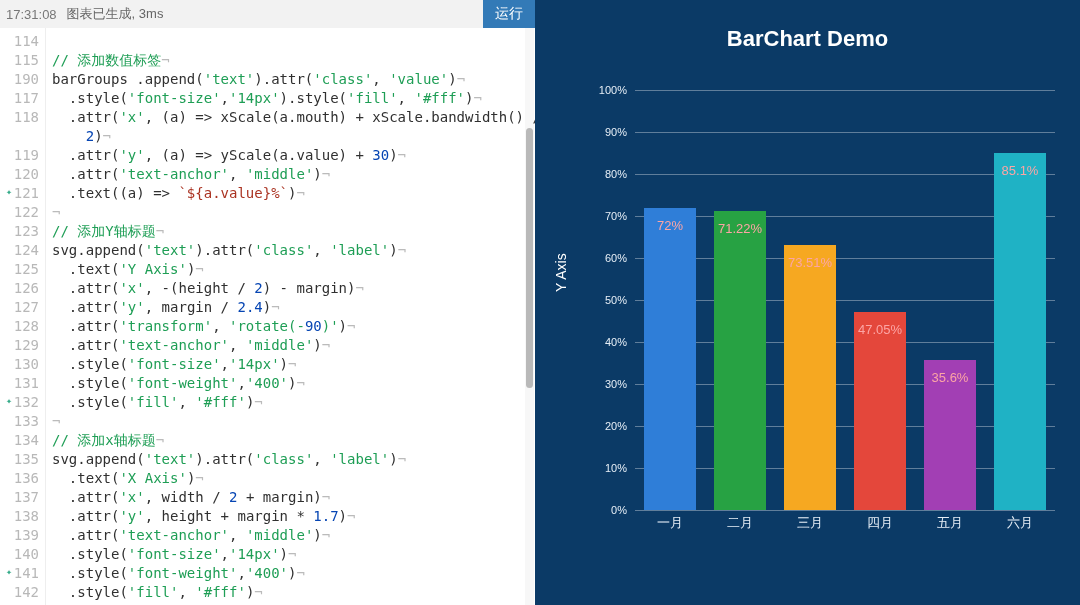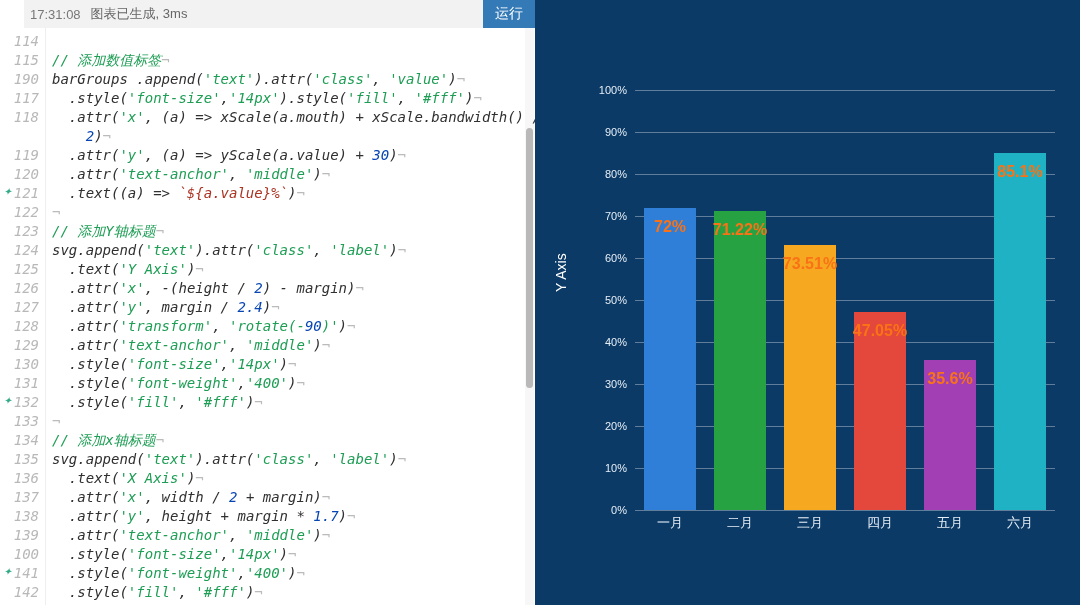--- a/index.html
+++ b/index.html
@@ -7,21 +7,21 @@
     margin: 0; padding: 0;
     width: 1080px; height: 605px;
     overflow: hidden;
     font-family: Menlo, Consolas, monospace;
     font-size: 14px;
     background: #fff;
   }
   .root { display: flex; width: 1080px; height: 605px; }
 
   
-  .editor-pane { width: 535px; height: 100%; position: relative; background:#fff;padding-left:24px; }
+  .editor-pane { width: 535px; height: 100%; position: relative; background:#fff; }
   .status-bar {
     display: flex; align-items: center;
     height: 28px; padding: 0 6px;
     background: #f2f2f2; font-size: 13px;
     font-family: -apple-system, "PingFang SC", sans-serif;
     color: #777;
   }
   .status-bar .ts { margin-right: 10px; }
   .status-bar .msg { color:#666; }
   .run-btn {
@@ -30,21 +30,20 @@
     background: #337ab7; color: #fff;
     font-family: -apple-system, "PingFang SC", sans-serif;
     font-size: 14px; border: none; cursor: pointer;
   }
 
   .code-area {
     position: absolute; inset: 28px 0 0 0;
     display: flex;
     overflow: hidden;
     line-height: 19px;
-    font-style: italic;
   }
   .gutter {
     width: 46px;
     background: #fff;
     border-right: 1px solid #eee;
     text-align: right;
     color: #b8b8b8;
     padding: 4px 6px 0 0;
     position: relative;
   }
@@ -119,24 +118,23 @@
   .bar {
     position: absolute; bottom: 0;
     width: 52px;
   }
   .x-tick {
     position: absolute; bottom: -22px;
     font-size: 13px; color: #e6eef6;
     width: 70px; text-align: center;
   }
   .dlabel{
-    position:absolute; font-size:16px; color:#f97316;
+    position:absolute; font-size:13px; color:#fca5a5;
     width:70px; text-align:center;
     white-space:nowrap;
-    font-weight:bold;
   }
 </style>
 </head>
 <body>
 
 <div class="root">
 
   <div class="editor-pane">
     <div class="status-bar">
       <span class="ts">17:31:08</span>
@@ -166,33 +164,34 @@
           <div class="ln">130</div>
           <div class="ln">131</div>
           <div class="ln">132<span class="gmark">✦</span></div>
           <div class="ln">133</div>
           <div class="ln">134</div>
           <div class="ln">135</div>
           <div class="ln">136</div>
           <div class="ln">137</div>
           <div class="ln">138</div>
           <div class="ln">139</div>
-          <div class="ln">100</div>
+          <div class="ln">140</div>
           <div class="ln">141<span class="gmark">✦</span></div>
           <div class="ln">142</div>
           <div class="ln">143</div>
         </div>
       <div class="code" id="code"><div class="row"></div><div class="row"><span class="cmt">// 添加数值标签</span><span class="wrap-glyph">¬</span></div><div class="row">barGroups .append(<span class="str">'text'</span>).attr(<span class="str">'class'</span>, <span class="str">'value'</span>)<span class="wrap-glyph">¬</span></div><div class="row">  .style(<span class="str">'font-size'</span>,<span class="str">'14px'</span>).style(<span class="str">'fill'</span>, <span class="str">'#fff'</span>)<span class="wrap-glyph">¬</span></div><div class="row">  .attr(<span class="str">'x'</span>, (a) =&gt; xScale(a.mouth) + xScale.bandwidth() / </div><div class="row">    <span class="num">2</span>)<span class="wrap-glyph">¬</span></div><div class="row">  .attr(<span class="str">'y'</span>, (a) =&gt; yScale(a.value) + <span class="num">30</span>)<span class="wrap-glyph">¬</span></div><div class="row">  .attr(<span class="str">'text-anchor'</span>, <span class="str">'middle'</span>)<span class="wrap-glyph">¬</span></div><div class="row">  .text((a) =&gt; <span class="op">`${a.value}%`</span>)<span class="wrap-glyph">¬</span></div><div class="row"><span class="wrap-glyph">¬</span></div><div class="row"><span class="cmt">// 添加Y轴标题</span><span class="wrap-glyph">¬</span></div><div class="row">svg.append(<span class="str">'text'</span>).attr(<span class="str">'class'</span>, <span class="str">'label'</span>)<span class="wrap-glyph">¬</span></div><div class="row">  .text(<span class="str">'Y Axis'</span>)<span class="wrap-glyph">¬</span></div><div class="row">  .attr(<span class="str">'x'</span>, -(height / <span class="num">2</span>) - margin)<span class="wrap-glyph">¬</span></div><div class="row">  .attr(<span class="str">'y'</span>, margin / <span class="num">2.4</span>)<span class="wrap-glyph">¬</span></div><div class="row">  .attr(<span class="str">'transform'</span>, <span class="str">'rotate(-<span class="num">90</span>)'</span>)<span class="wrap-glyph">¬</span></div><div class="row">  .attr(<span class="str">'text-anchor'</span>, <span class="str">'middle'</span>)<span class="wrap-glyph">¬</span></div><div class="row">  .style(<span class="str">'font-size'</span>,<span class="str">'14px'</span>)<span class="wrap-glyph">¬</span></div><div class="row">  .style(<span class="str">'font-weight'</span>,<span class="str">'400'</span>)<span class="wrap-glyph">¬</span></div><div class="row">  .style(<span class="str">'fill'</span>, <span class="str">'#fff'</span>)<span class="wrap-glyph">¬</span></div><div class="row"><span class="wrap-glyph">¬</span></div><div class="row"><span class="cmt">// 添加x轴标题</span><span class="wrap-glyph">¬</span></div><div class="row">svg.append(<span class="str">'text'</span>).attr(<span class="str">'class'</span>, <span class="str">'label'</span>)<span class="wrap-glyph">¬</span></div><div class="row">  .text(<span class="str">'X Axis'</span>)<span class="wrap-glyph">¬</span></div><div class="row">  .attr(<span class="str">'x'</span>, width / <span class="num">2</span> + margin)<span class="wrap-glyph">¬</span></div><div class="row">  .attr(<span class="str">'y'</span>, height + margin * <span class="num">1.7</span>)<span class="wrap-glyph">¬</span></div><div class="row">  .attr(<span class="str">'text-anchor'</span>, <span class="str">'middle'</span>)<span class="wrap-glyph">¬</span></div><div class="row">  .style(<span class="str">'font-size'</span>,<span class="str">'14px'</span>)<span class="wrap-glyph">¬</span></div><div class="row">  .style(<span class="str">'font-weight'</span>,<span class="str">'400'</span>)<span class="wrap-glyph">¬</span></div><div class="row">  .style(<span class="str">'fill'</span>, <span class="str">'#fff'</span>)<span class="wrap-glyph">¬</span></div><div class="row"><span class="wrap-glyph">¬</span></div></div>
     </div>
     <div class="v-scroll">
       <div class="v-thumb"></div>
     </div>
   </div>
 
   <div class="chart-pane">
+    <div class="chart-title">BarChart Demo</div>
     <div class="y-label">Y Axis</div>
     <div class="plot" id="plot">
       <div class="gridlines" id="gridlines">
           <div class="gridline" style="top: 420px;"></div>
           <div class="gridline" style="top: 378px;"></div>
           <div class="gridline" style="top: 336px;"></div>
           <div class="gridline" style="top: 294px;"></div>
           <div class="gridline" style="top: 252px;"></div>
           <div class="gridline" style="top: 210px;"></div>
           <div class="gridline" style="top: 168px;"></div>

